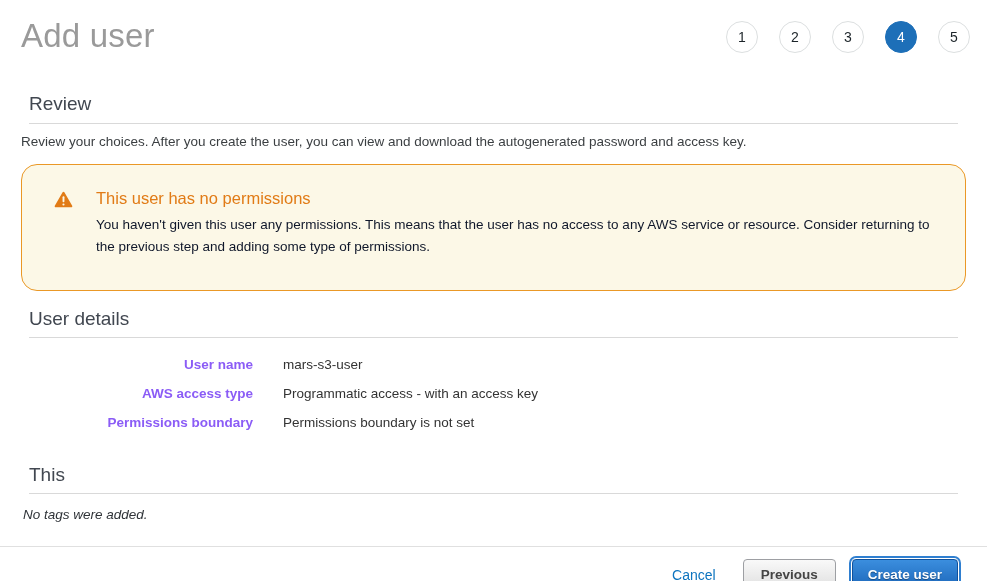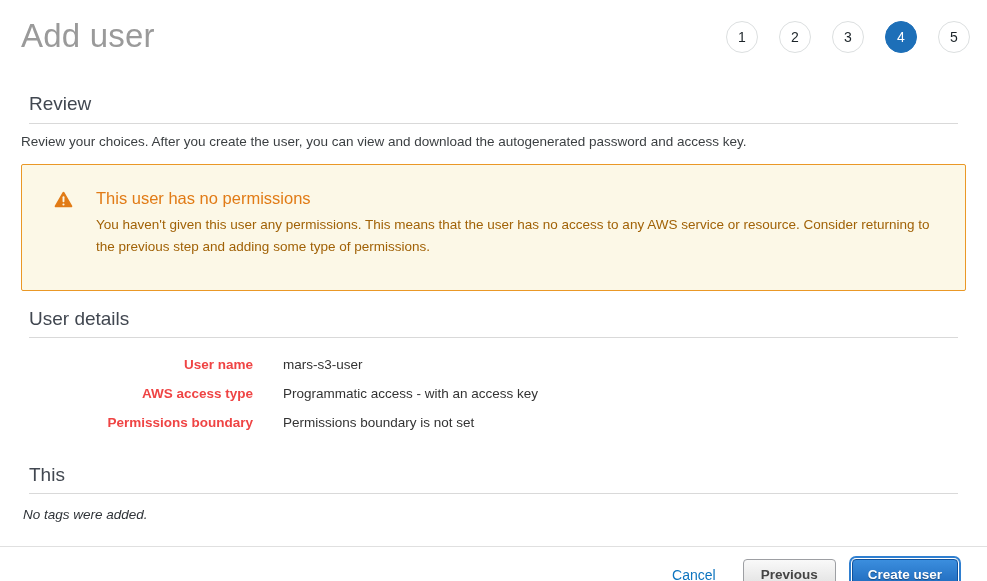--- a/index.html
+++ b/index.html
@@ -36,42 +36,42 @@
     font-size: 19px; font-weight: 400; color: #414750;
     margin: 8px; padding-bottom: 8px; border-bottom: 1px solid #d9d9d9;
   }
   .review-title { margin-top: 37px; }
   .review-desc { margin: 10px 0 0; font-size: 13.5px; color: #3b3f42; }
   
   .warning-box {
     margin-top: 15px;
     background: #fcf8e7;
     border: 1px solid #ea9826;
-    border-radius: 2px;
+    border-radius: 16px;
     padding: 24px 16px 32px 32px;
     display: flex; align-items: flex-start;
   }
   .warning-icon { flex: 0 0 auto; margin-top: 2px; }
   .warning-text { margin-left: 23px; }
   .warning-title {
     font-size: 16.5px; color: #e17b16; font-weight: 400;
     margin: 0 0 6px; line-height: 1.2;
   }
   .warning-body {
-    margin: 0; font-size: 13.5px; color: #a16207;
+    margin: 0; font-size: 13.5px; color: #0f172a;
     line-height: 22px; max-width: 856px;
   }
   
   .details-title { margin-top: 17px; padding-bottom: 7px; }
   .details-rows { margin-top: 12px; }
   .detail-row {
     display: grid; grid-template-columns: 232px 1fr; column-gap: 30px;
     padding: 7px 0; font-size: 13.5px;
   }
-  .detail-label { font-weight: bold; text-align: right; color: #ef4444; }
+  .detail-label { font-weight: bold; text-align: right; color: #8b5cf6; }
   .detail-value { color: #333333; }
   
   .tags-title { margin-top: 27px; padding-bottom: 7px; }
   .tags-empty {
     margin: 13px 2px 0; font-size: 13.5px; font-style: italic; color: #2f3338;
   }
   
   .footer-divider { margin-top: 24px; border-top: 1px solid #e0e0e0; }
   .footer {
     display: flex; justify-content: flex-end; align-items: center;

